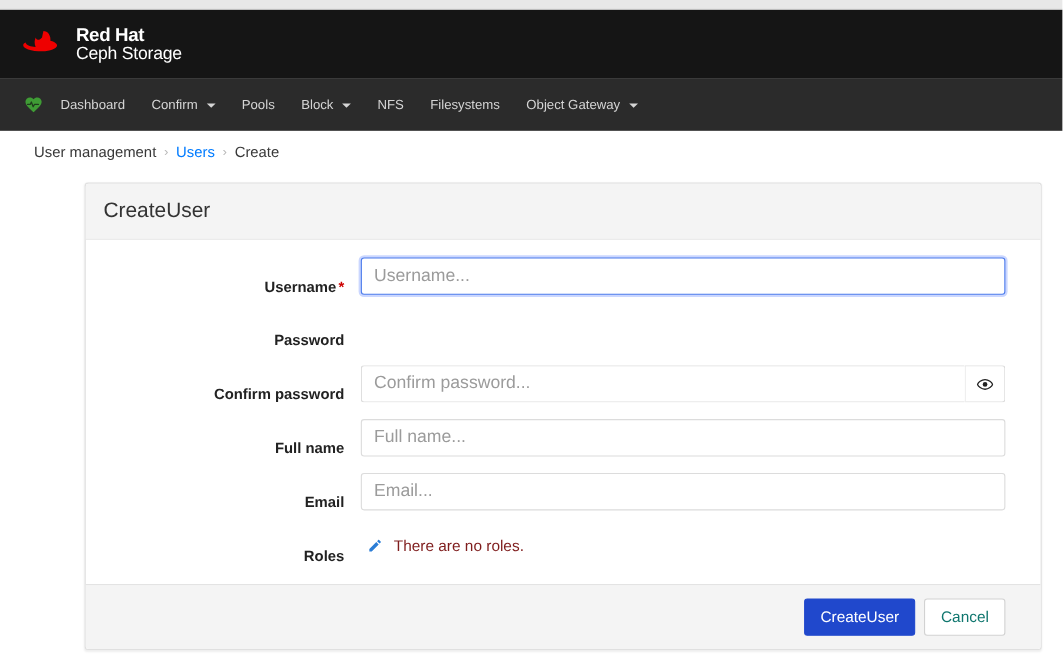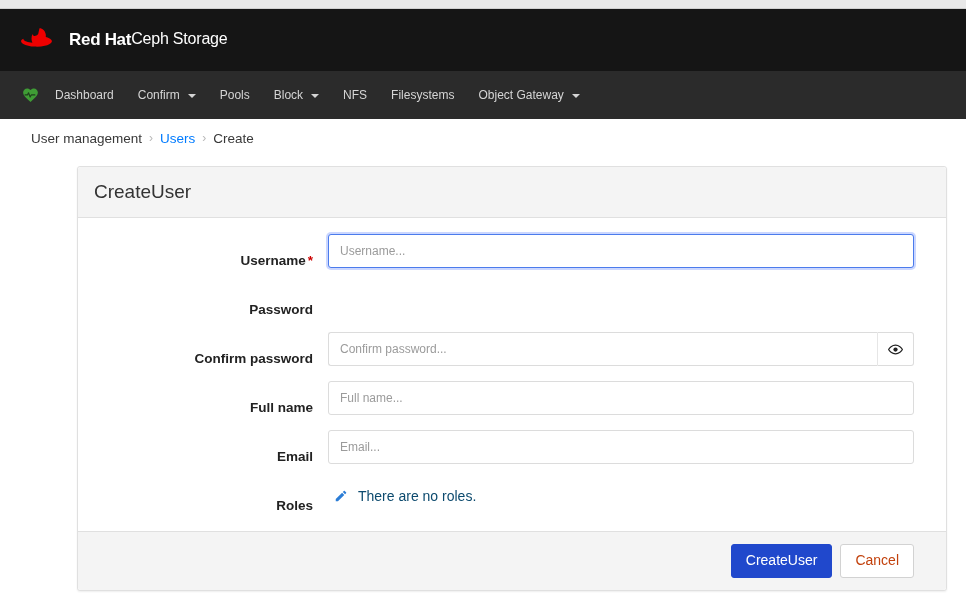--- a/index.html
+++ b/index.html
@@ -27,21 +27,21 @@
   .brand-header {
     height: 62px;
     background: #151515;
     display: flex;
     align-items: center;
     padding-left: 18px;
     position: relative;
   }
   .brand-logo { display: flex; align-items: center; gap: 9px; }
   .rh-hat { width: 42px; height: 30px; display: block; flex: 0 0 auto; }
-  .brand-text { display: flex; flex-direction: row; line-height: 1.12; }
+  .brand-text { display: flex; flex-direction: column; line-height: 1.12; }
   .brand-line1 {
     color: #ffffff;
     font-size: 17px;
     font-weight: bold;
     letter-spacing: -0.3px;
   }
   .brand-line2 {
     color: #ffffff;
     font-size: 16px;
     font-weight: normal;
@@ -144,21 +144,21 @@
     display: flex;
     align-items: stretch;
     max-width: 590px;
   }
   .form-control {
     flex: 1 1 auto;
     height: 34px;
     border: 1px solid #dcdcdc;
     border-radius: 3px;
     padding: 6px 11px;
-    font-size: 12px;
+    font-size: 16px;
     font-family: "Liberation Sans", "DejaVu Sans", sans-serif;
     color: #444444;
     background: #ffffff;
     outline: none;
     min-width: 0;
   }
   .form-control::placeholder { color: #9b9b9b; }
   .form-control.focused {
     border: 1px solid #4b7bec;
     box-shadow: 0 0 0 2px rgba(92,130,255,0.32);
@@ -185,21 +185,21 @@
 
   
   .roles-line {
     display: flex;
     align-items: center;
     gap: 10px;
     height: 34px;
     padding-left: 6px;
   }
   .pencil-icon { width: 14px; height: 14px; display: block; cursor: pointer; }
-  .roles-text { color: #0c4a6e; font-size: 14px; }
+  .roles-text { color: #7f1d1d; font-size: 14px; }
 
   
   .card-footer {
     background: #f4f4f4;
     border-top: 1px solid #e0e0e0;
     padding: 12px 32px;
     display: flex;
     justify-content: flex-end;
     align-items: center;
     gap: 8px;
@@ -215,21 +215,21 @@
     border: 1px solid transparent;
   }
   .btn-primary {
     background: #2048cc;
     border-color: #2048cc;
     color: #ffffff;
   }
   .btn-default {
     background: #ffffff;
     border-color: #d2d2d2;
-    color: #c2410c;
+    color: #0f766e;
   }
 </style>
 </head>
 <body>
 
 <div class="top-strip"></div>
 
 <header class="brand-header">
   <div class="brand-logo">
     <svg class="rh-hat" viewBox="0 0 42 30">

